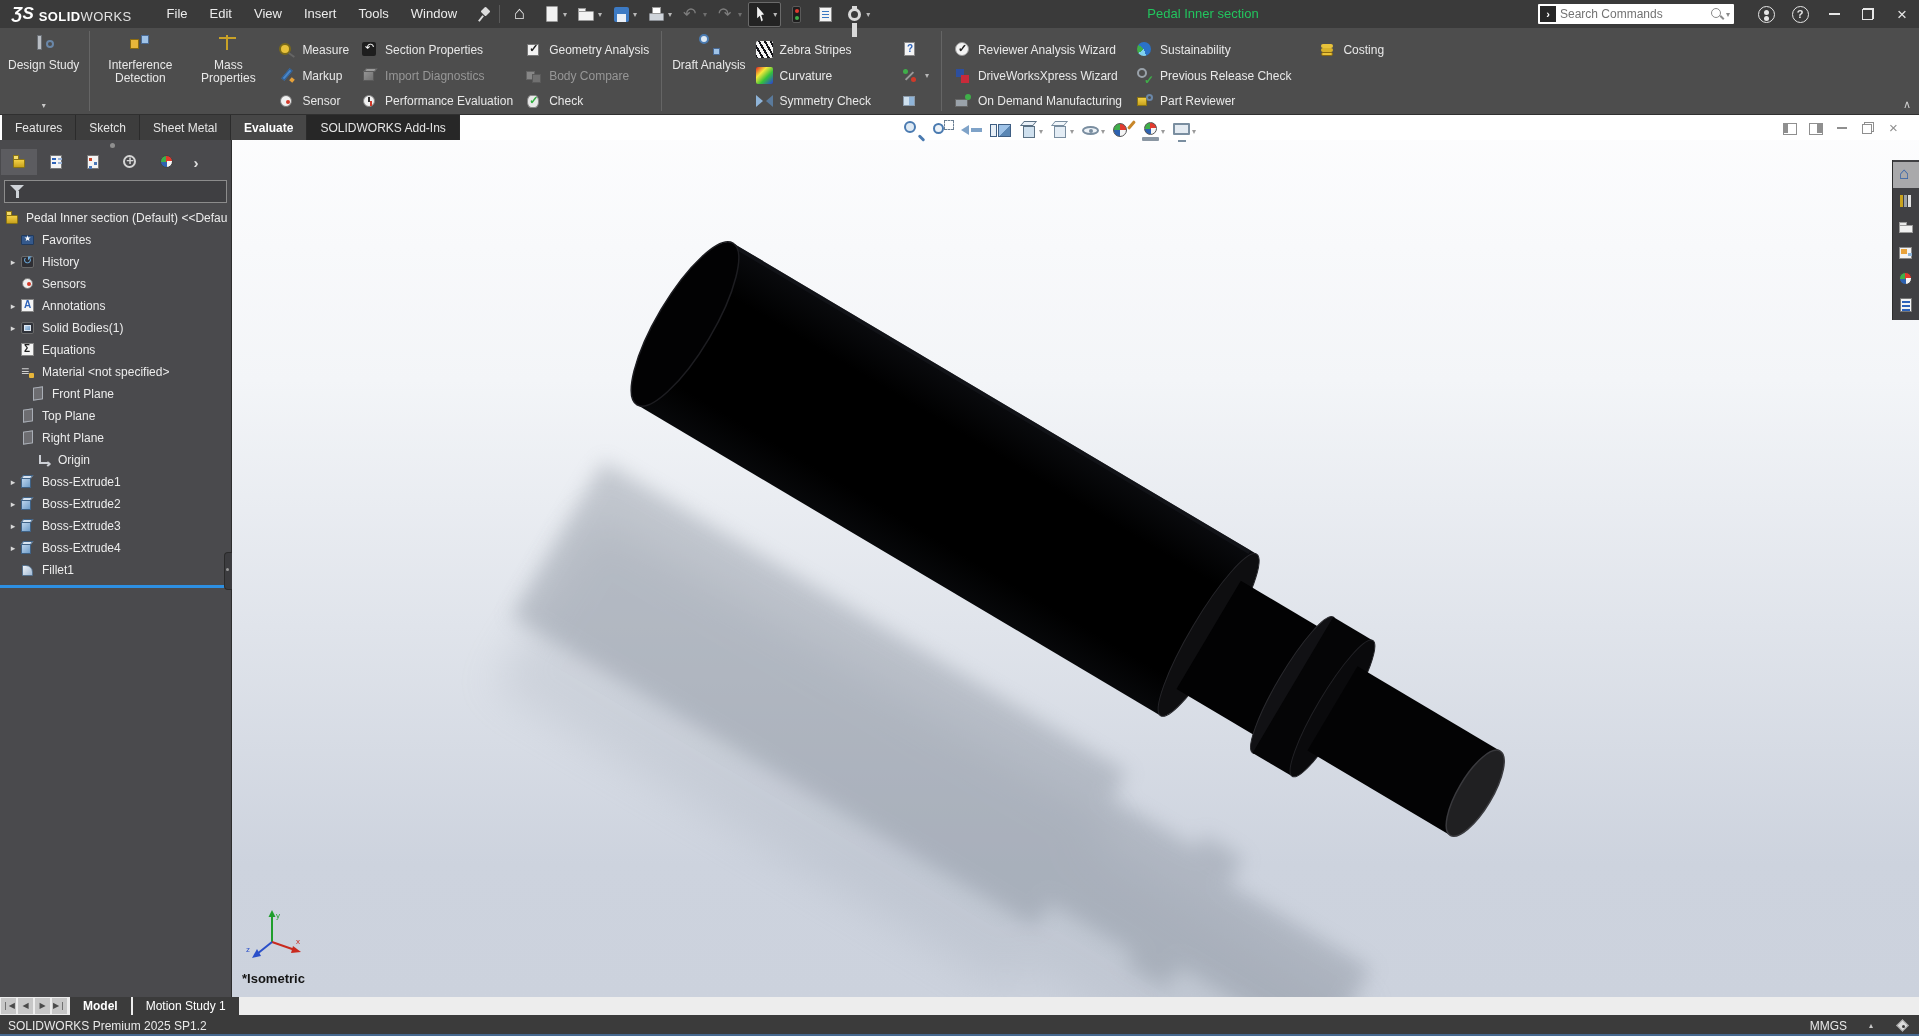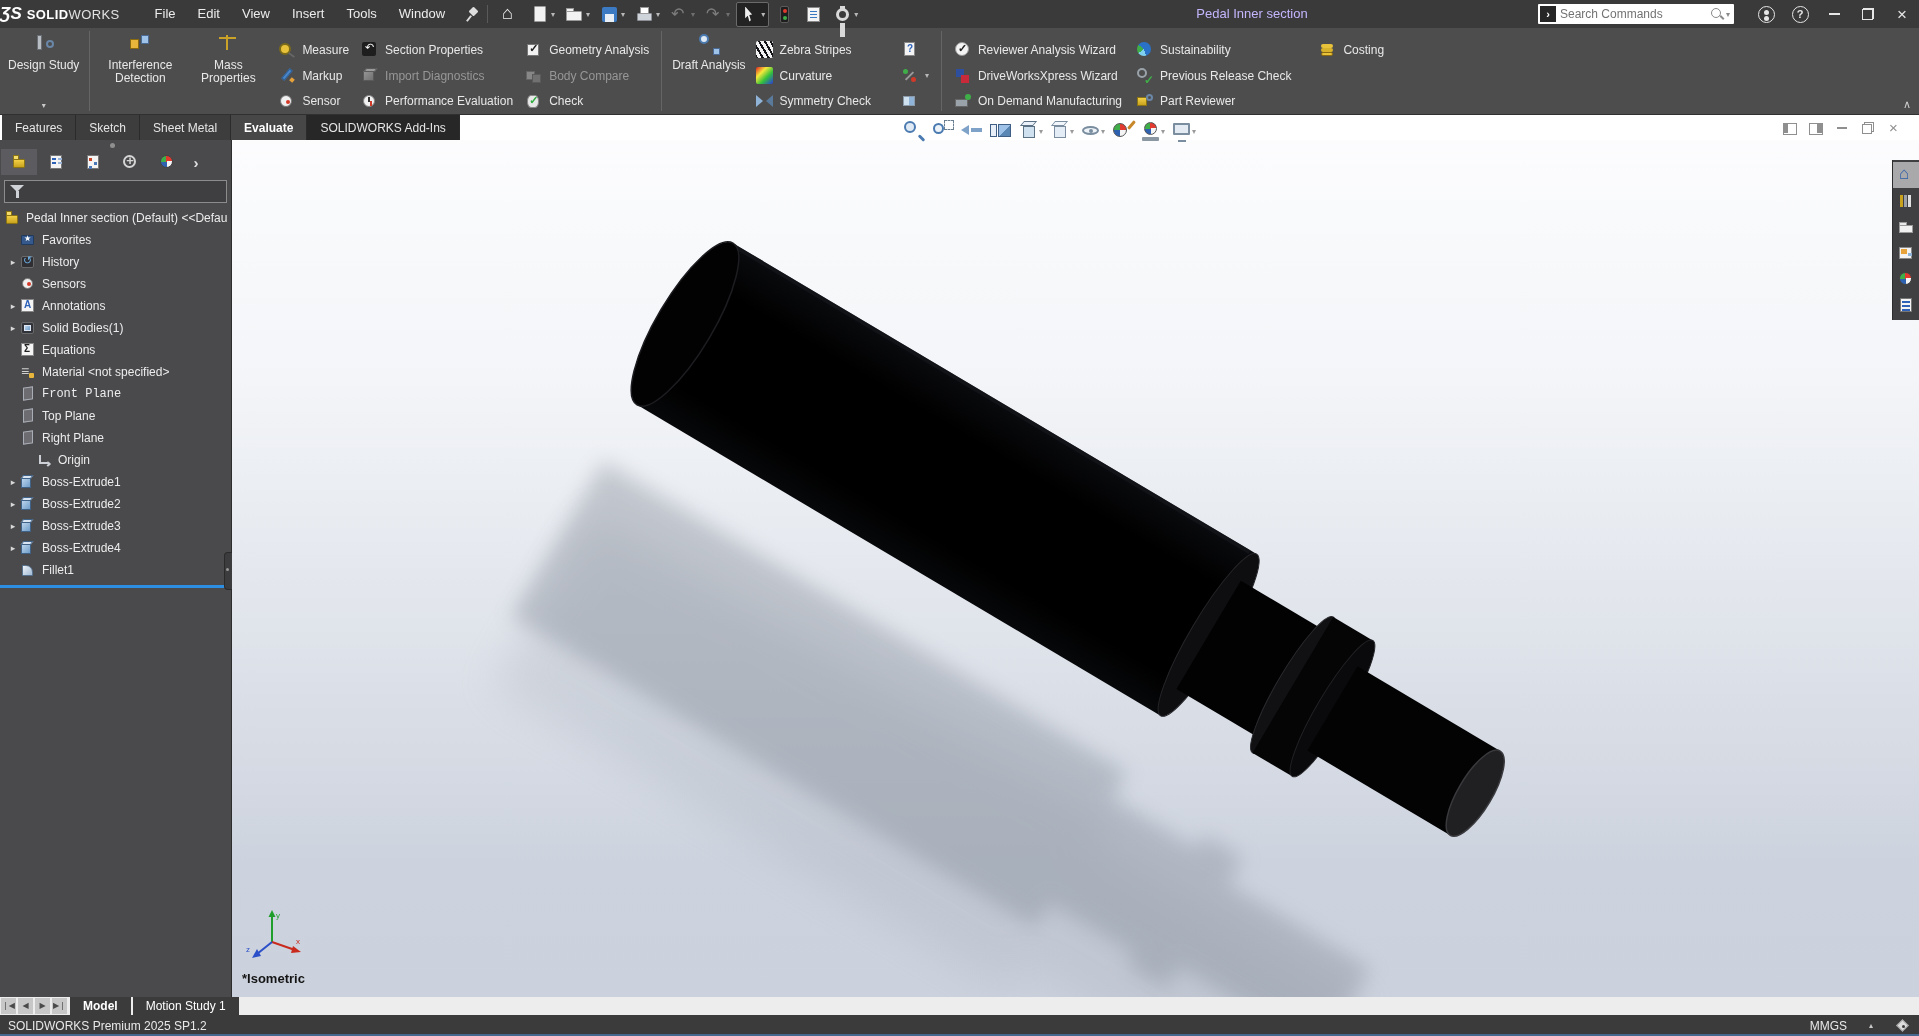--- a/index.html
+++ b/index.html
@@ -2,34 +2,34 @@
 <html><head>
 <meta charset="utf-8">
 <style>
   html,body{margin:0;padding:0}
   body{width:1919px;height:1036px;position:relative;overflow:hidden;
        font-family:"Liberation Sans",sans-serif;background:#4d4d4d;
        -webkit-font-smoothing:antialiased}
   
   .titlebar{position:absolute;left:0;top:0;width:1919px;height:28px;background:#3a3a3a;
             display:flex;align-items:center;color:#ececec;font-size:13px;z-index:20}
-  .logo{display:flex;align-items:center;color:#fff;white-space:nowrap}
+  .logo{display:flex;align-items:flex-end;margin-left:12px;color:#fff;white-space:nowrap}
   .logo-mark{font-weight:bold;font-style:italic;font-size:17px;margin-right:5px}
   .logo-strong{font-weight:bold;letter-spacing:.4px}
   .logo-light{font-weight:normal;letter-spacing:.4px;color:#e2e2e2}
   .menubar{display:flex;margin-left:24px}
   .menu-item{padding:0 11px;line-height:28px;cursor:default}
   .tb-sep{width:1px;height:18px;background:#5a5a5a;margin:0 9px}
   .qa{display:flex;align-items:center;gap:2px}
   .qa-item{display:flex;align-items:center;padding:2px 3px;border:1px solid transparent;border-radius:2px}
   .qa-item.active{background:#232323;border-color:#6a6a6a}
   .qa-item .caret{font-size:8px;color:#b8b8b8;margin-left:2px}
   .qa-item.disabled .caret{color:#6f6f6f}
-  .tb-title{position:absolute;left:1252px;top:0;transform:translateX(-50%);
-            line-height:28px;color:#c4b5fd;white-space:nowrap}
+  .tb-title{position:absolute;left:1203px;top:0;transform:translateX(-50%);
+            line-height:28px;color:#22c55e;white-space:nowrap}
   .searchbox{position:absolute;left:1538px;top:4px;width:196px;height:20px;background:#fff;
              display:flex;align-items:center;border-radius:1px}
   .search-glyph{width:16px;height:16px;margin:0 4px 0 2px;background:#262626;color:#fff;
                 font-size:11px;font-weight:bold;display:flex;align-items:center;justify-content:center}
   .search-placeholder{color:#737373;font-size:12px;flex:1}
   .mag{position:relative;width:14px;height:14px;margin-right:2px}
   .mag::before{content:"";position:absolute;left:1px;top:1px;width:8px;height:8px;border:1.5px solid #8a8a8a;border-radius:50%}
   .mag::after{content:"";position:absolute;right:1px;bottom:1px;width:2px;height:5px;background:#8a8a8a;transform:rotate(-45deg)}
   .search-caret{font-size:8px;color:#8a8a8a;margin-right:4px}
   .tb-right{position:absolute;right:0;top:0;height:28px;display:flex;align-items:center}
@@ -682,21 +682,21 @@
       <div class="trow" style="padding-left: 6px;">
         <span class="noarrow"></span>
         <span class="ic ic-equations"></span>
         <span>Equations</span>
       </div>
       <div class="trow" style="padding-left: 6px;">
         <span class="noarrow"></span>
         <span class="ic ic-material"></span>
         <span>Material &lt;not specified&gt;</span>
       </div>
-      <div class="trow" style="padding-left: 6px; font-family: Liberation Mono, monospace;">
+      <div class="trow" style="padding-left: 16px;">
         <span class="noarrow"></span>
         <span class="ic ic-plane"></span>
         <span>Front Plane</span>
       </div>
       <div class="trow" style="padding-left: 6px;">
         <span class="noarrow"></span>
         <span class="ic ic-plane"></span>
         <span>Top Plane</span>
       </div>
       <div class="trow" style="padding-left: 6px;">

